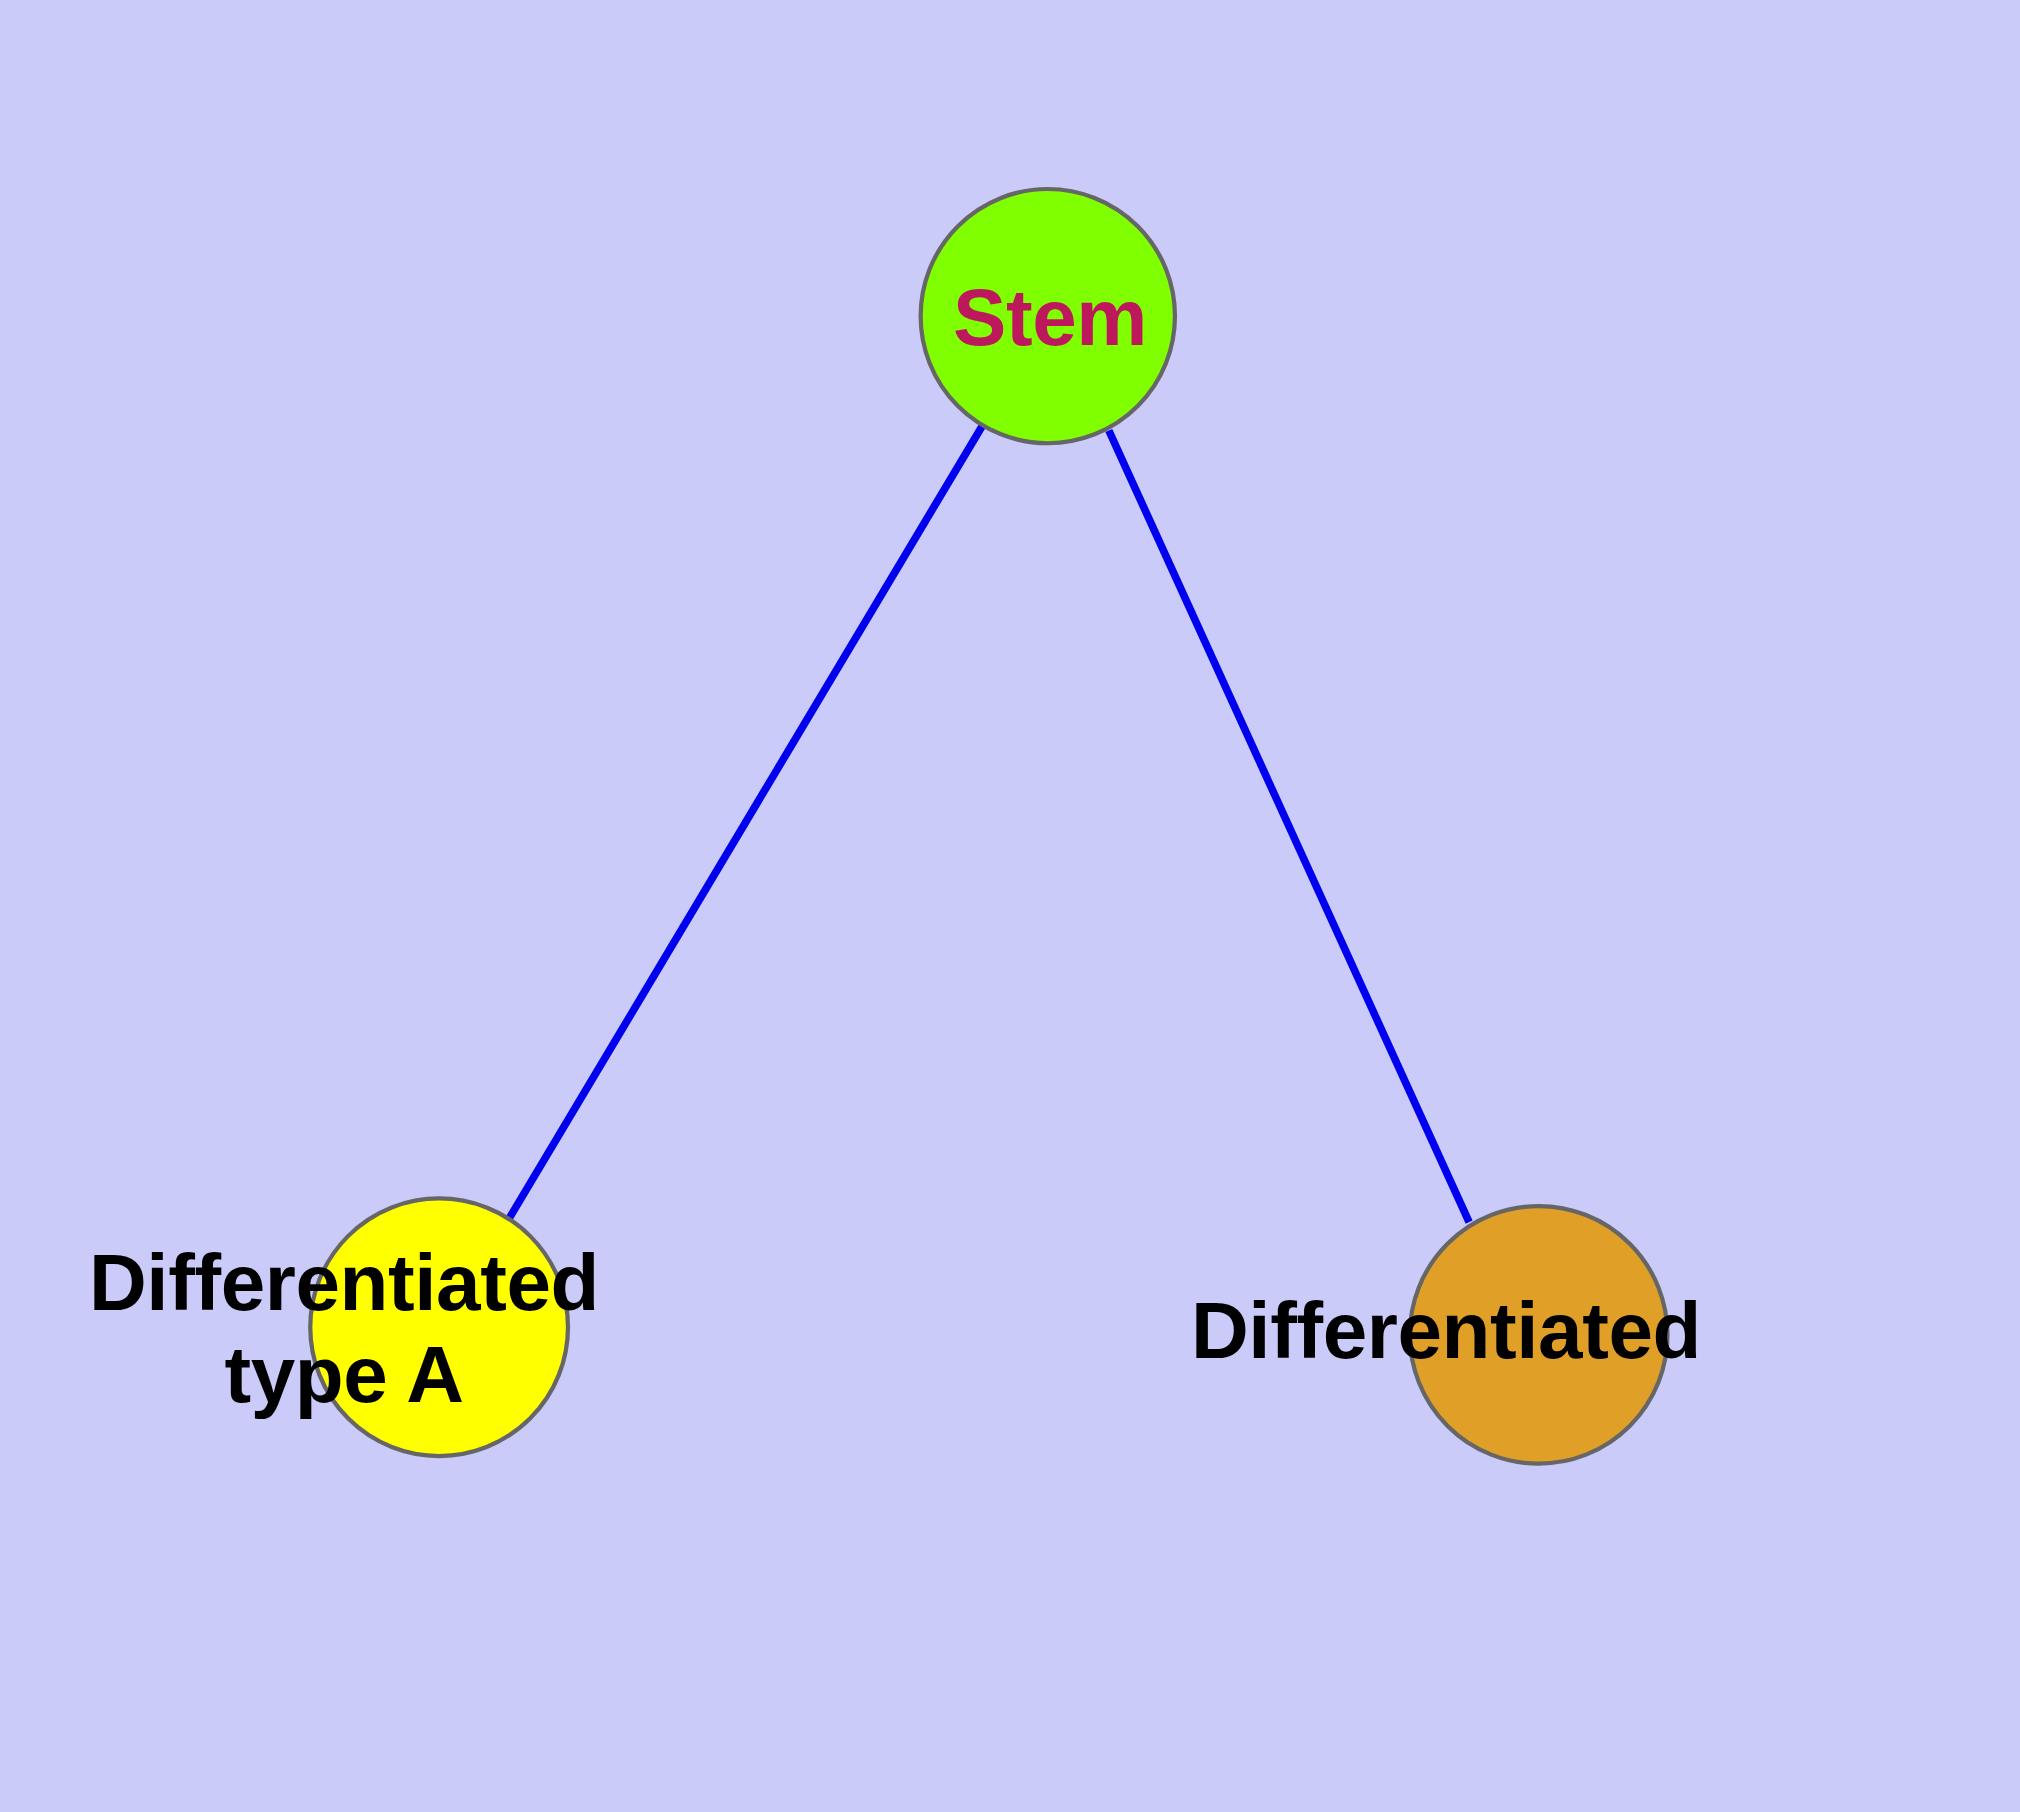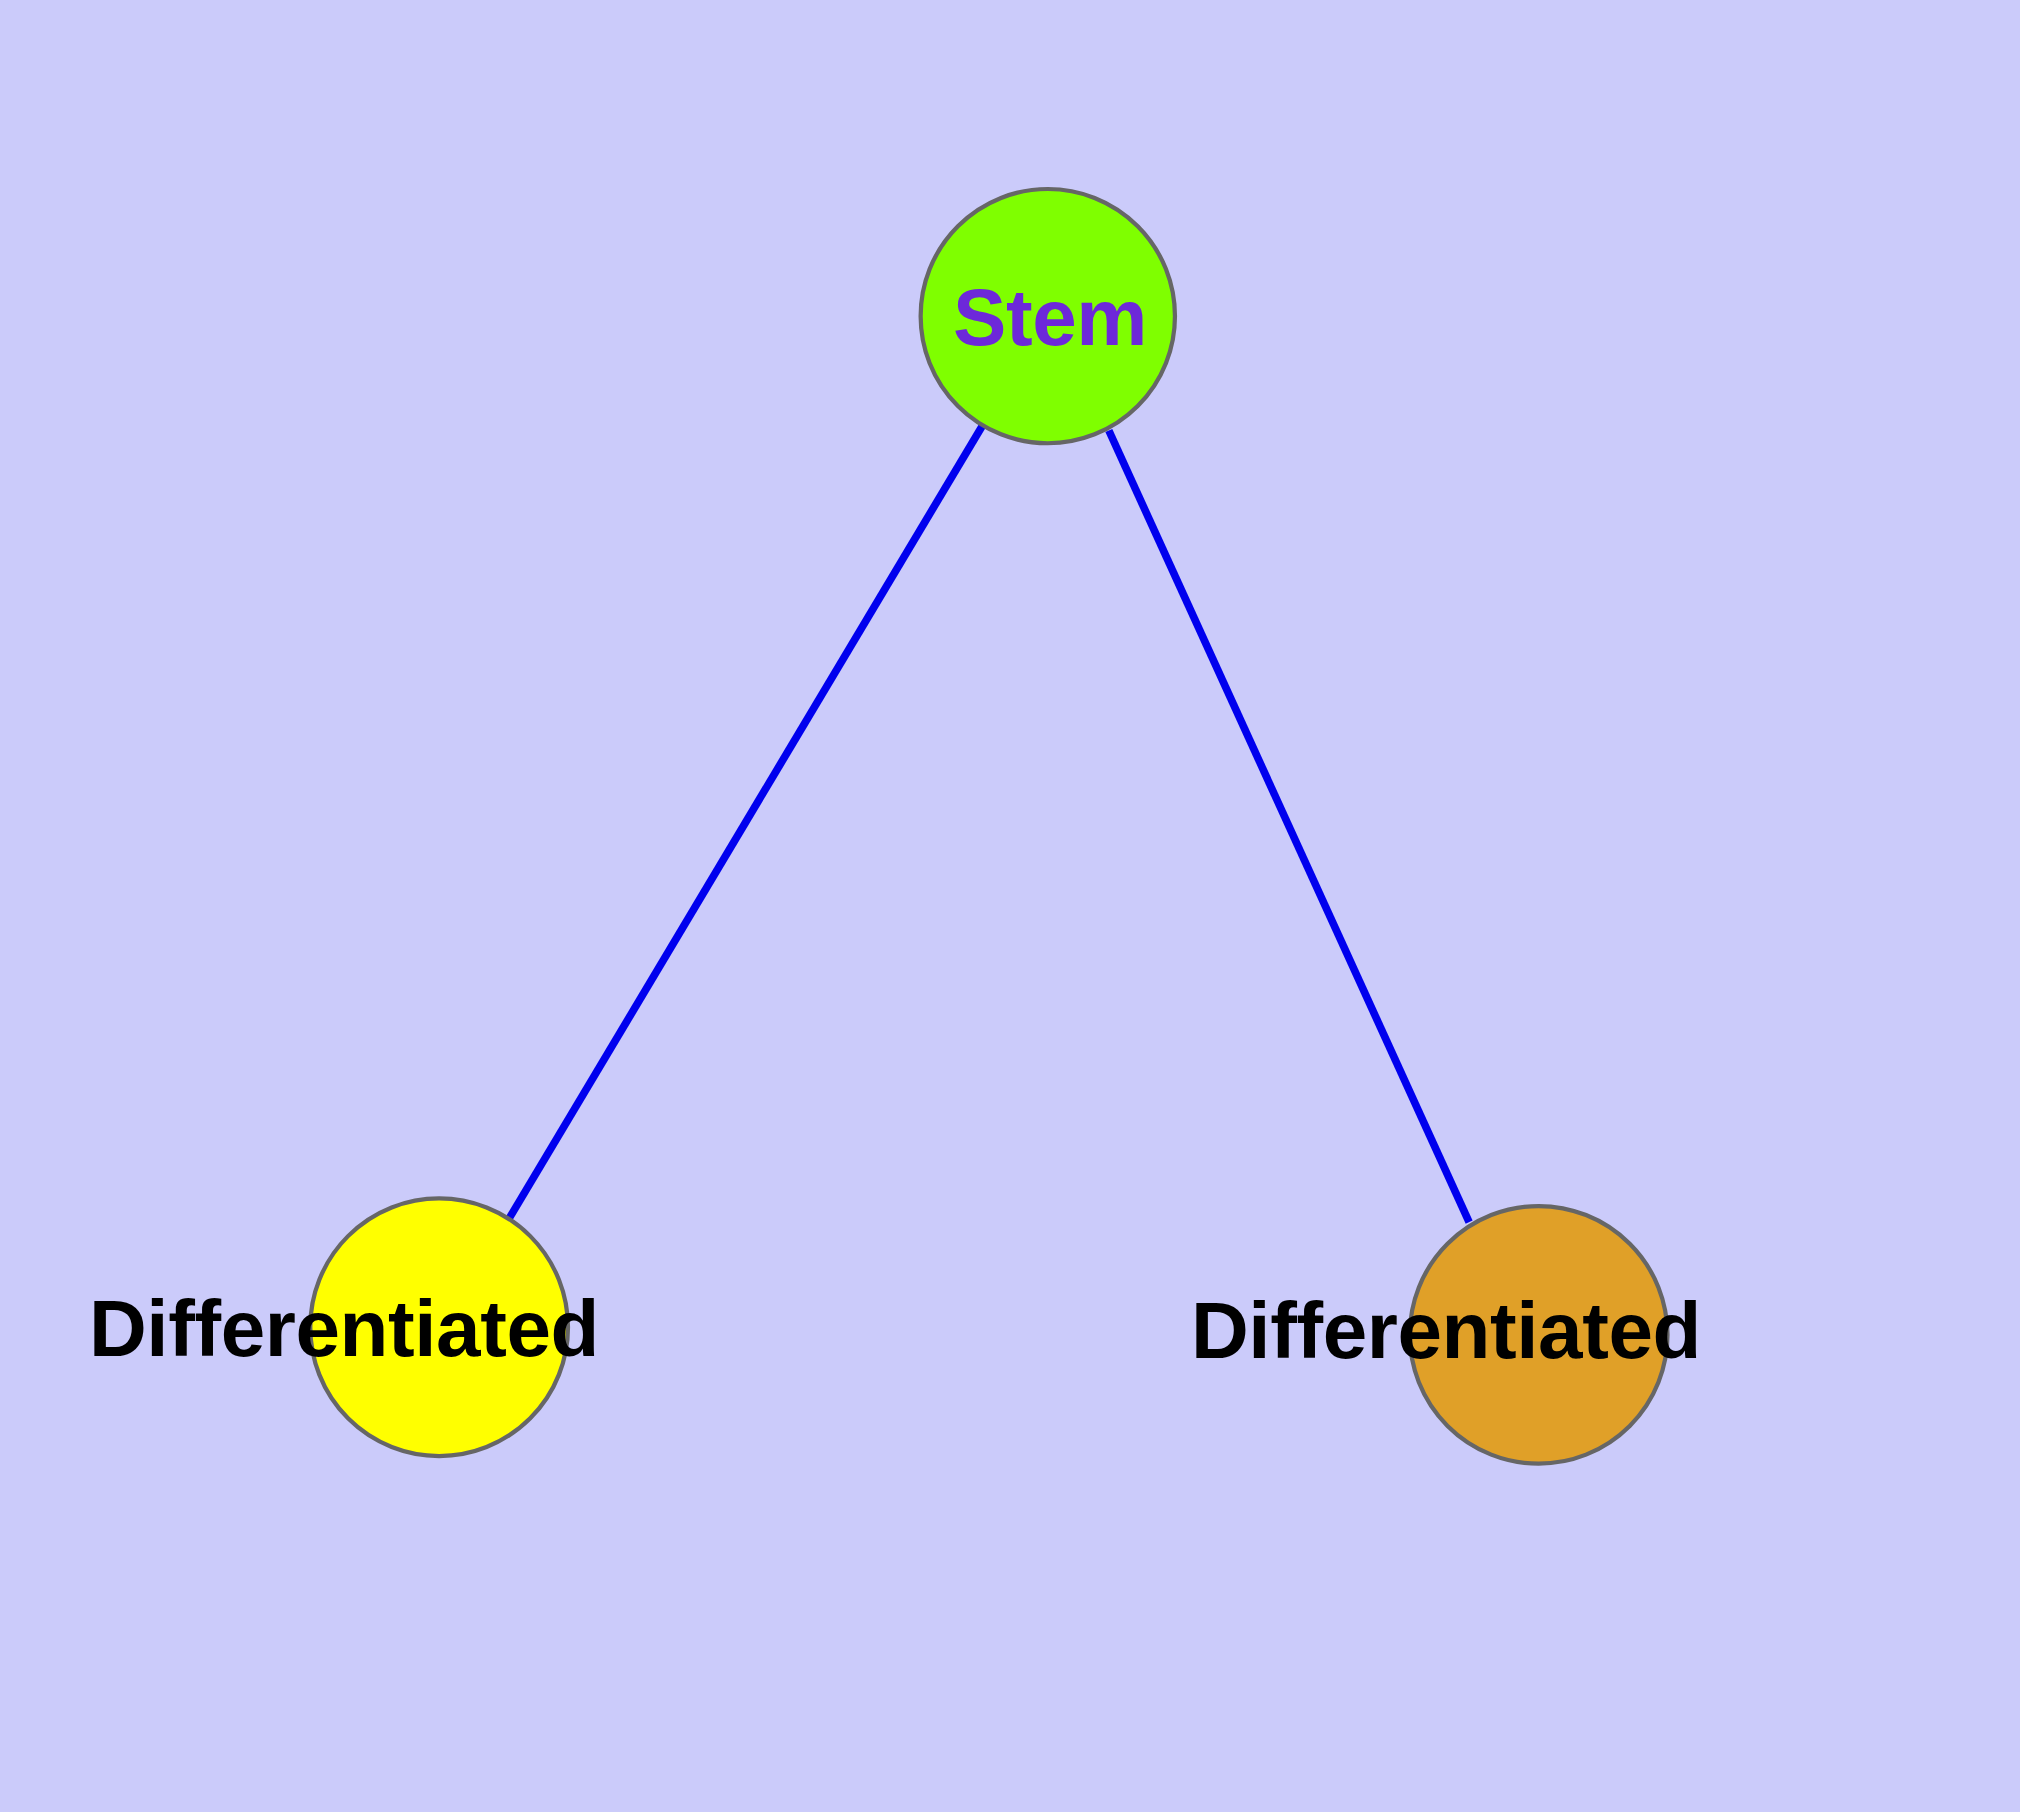--- a/index.html
+++ b/index.html
@@ -53,19 +53,19 @@
         <line x1="1308" y1="508" x2="1733" y2="1442" stroke="#0000ee" stroke-width="9" stroke-linecap="butt"></line>
       </g>
     <g id="nodes-group">
         <circle cx="1236" cy="373" r="150" fill="#7fff00" stroke="#666666" stroke-width="5"></circle>
         <circle cx="518" cy="1566" r="152" fill="#ffff00" stroke="#666666" stroke-width="5"></circle>
         <circle cx="1815" cy="1575" r="152" fill="#e0a028" stroke="#666666" stroke-width="5"></circle>
       </g>
   </svg>
 
   <div id="labels-layer">
-      <div class="node-label" style="left: 1050px; top: 318px; color: #6d28d9; font-size: 80px;"><div>Stem</div></div>
-      <div class="node-label" style="left: 344px; top: 1329px; color: rgb(0, 0, 0); font-size: 80px;"><div>Differentiated</div></div>
+      <div class="node-label" style="left: 1050px; top: 318px; color: #be185d; font-size: 80px;"><div>Stem</div></div>
+      <div class="node-label" style="left: 344px; top: 1329px; color: rgb(0, 0, 0); font-size: 80px;"><div>Differentiated</div><div>type A</div></div>
       <div class="node-label" style="left: 1446px; top: 1331px; color: rgb(0, 0, 0); font-size: 80px;"><div>Differentiated</div></div>
     </div>
 
 </div>
 
 
 </body></html>

